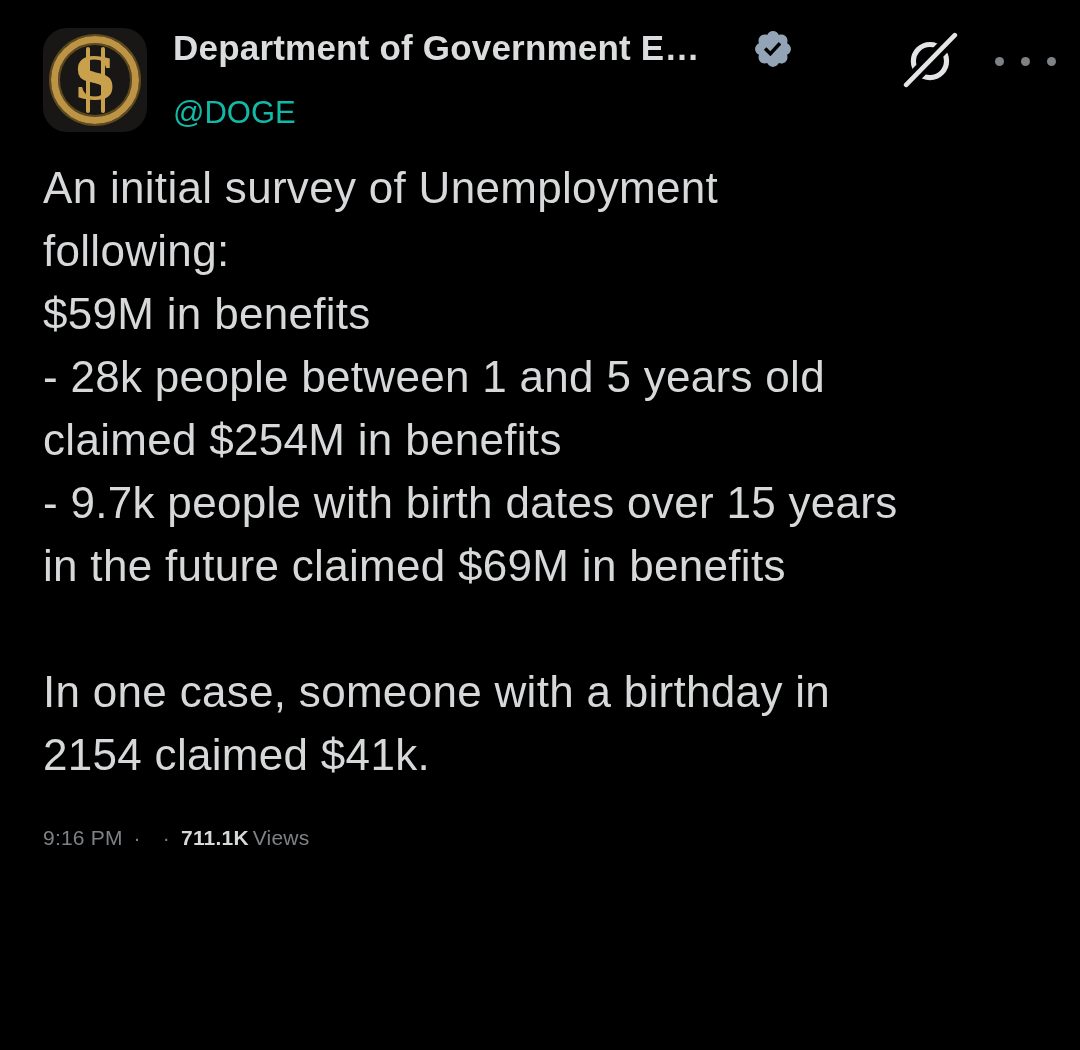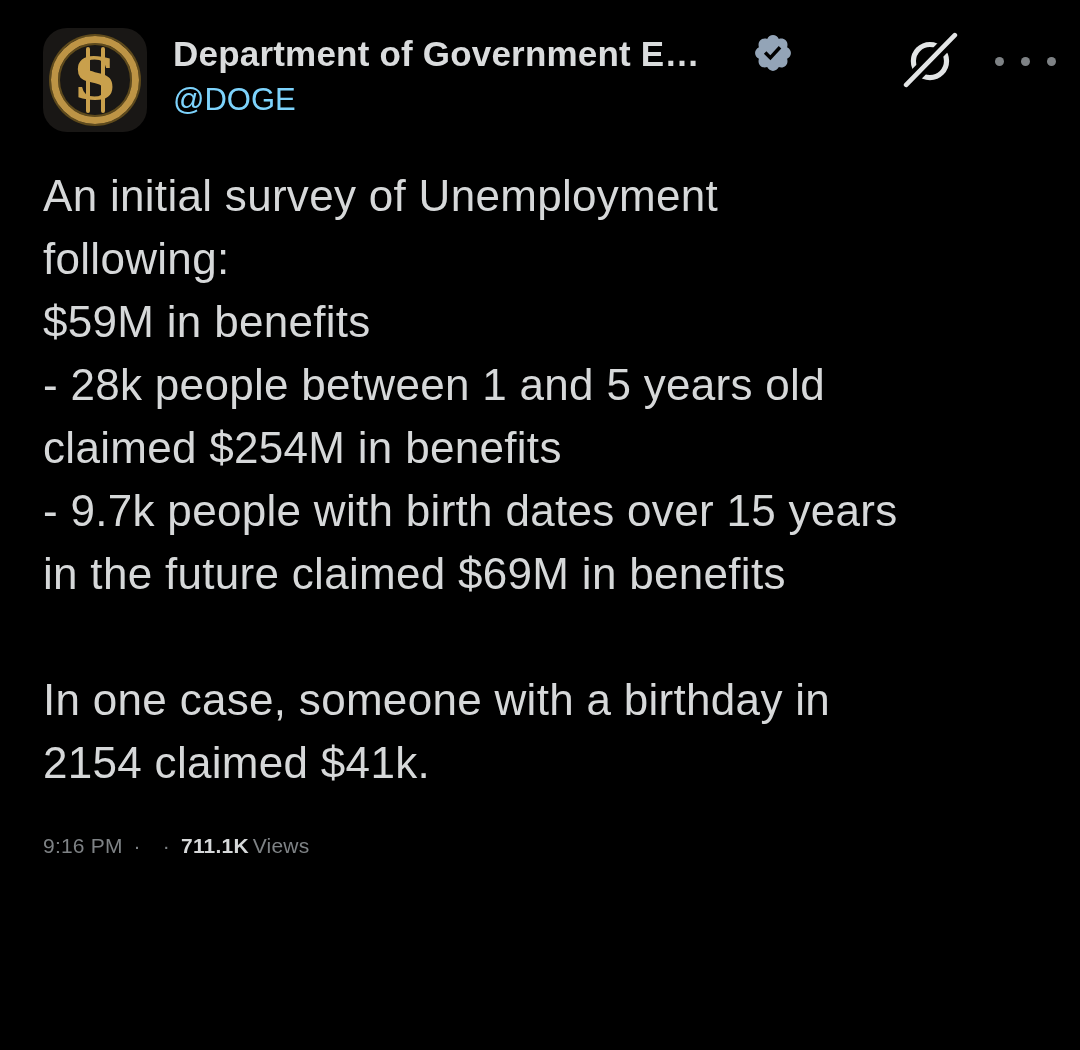--- a/index.html
+++ b/index.html
@@ -44,54 +44,54 @@
   }
   .avatar .bar{
     position:absolute; width:4px; height:66px; top:19px;
     background:#c9a04c; border-radius:2px;
   }
   .avatar .bar-l{ left:43px; }
   .avatar .bar-r{ left:58px; }
 
   .id-col{ flex:1; margin-left:26px; min-width:0; }
   .name-row{
-    display:flex; align-items:flex-end;
+    display:flex; align-items:flex-start;
     height:46px;
     padding-right:200px;
     gap:42px;
   }
   .display-name{
     font-size:35px; font-weight:700;
     color:#dadcdd;
     letter-spacing:.2px;
     white-space:nowrap; overflow:hidden;
     max-width:650px;
     cursor:pointer;
   }
   .badge{ margin-left:10px; flex-shrink:0; display:inline-flex; cursor:pointer; }
   .handle{
-    font-size:31px; color:#7dd3fc;
-    margin-top:8px;
+    font-size:31px; color:#14b8a6;
+    margin-top:21px;
     cursor:pointer;
   }
   .grok-btn{ position:absolute; left:902px; top:30px; cursor:pointer; }
   .more-btn{
     position:absolute; left:995px; top:57px;
     display:flex; align-items:center;
     cursor:pointer;
   }
   .more-btn i{
     display:block; width:9px; height:9px; border-radius:50%;
     background:#7e8285; margin-right:17px;
   }
   .more-btn i:last-child{ margin-right:0; }
 
   
   .tweet-text{
-    margin-top:32px;
+    margin-top:24px;
     padding:0 18px 0 43px;
   }
   .tweet-line{
     font-size:44px;
     line-height:63px;
     min-height:63px;
     color:#d6d8d9;
     letter-spacing:.3px;
     white-space:nowrap;
   }

